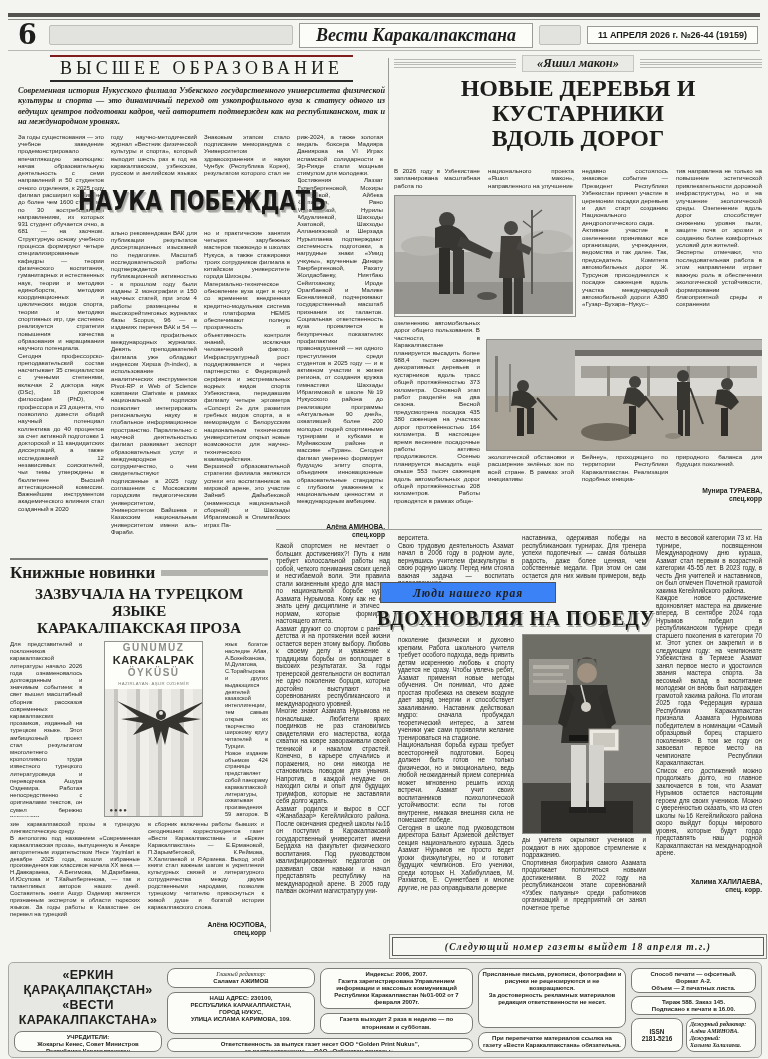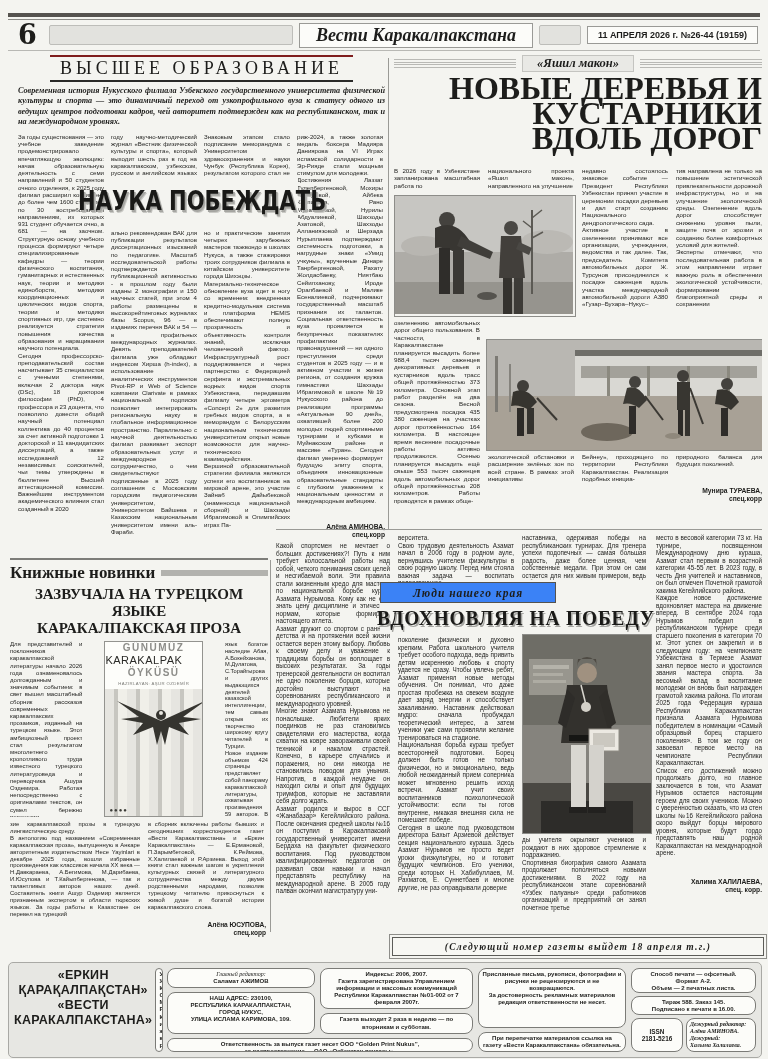--- a/index.html
+++ b/index.html
@@ -35,38 +35,38 @@
             transform:scaleX(.78);letter-spacing:0;color:#191917;
             text-shadow:2px 2px 0 #a6a6a2,3px 3px 0 #c9c9c5;}
   .eby{position:absolute;right:0;bottom:2px;width:90px;text-align:right;font-weight:bold;
        font-size:6.7px;line-height:8px;background:#f4f4f0;}
   
   .trees{position:absolute;left:394px;top:55px;width:368px;}
   .tkick{display:flex;align-items:center;gap:6px;}
   .tkick .hatch{flex:1;height:9px;background:repeating-linear-gradient(0deg,#b9b9b5 0 1px,#f4f4f0 1px 2.6px);}
   .tkick span{font-family:"Liberation Serif",serif;font-style:italic;font-weight:bold;font-size:12.5px;
               background:#e9e9e5;border:1px solid #c4c4c0;padding:0 14px;white-space:nowrap;}
-  .thl{text-align:right;font-family:"Liberation Serif",serif;font-weight:bold;font-size:32px;line-height:25px;margin:4px 0 16px;}
+  .thl{text-align:center;font-family:"Liberation Serif",serif;font-weight:bold;font-size:24px;line-height:25px;margin:4px 0 16px;}
   .tbody{position:relative;height:350px;overflow:hidden;}
   .tc{position:absolute;width:86px;font-size:6.2px;line-height:7.4px;text-align:justify;overflow:hidden;}
   .tphoto1{position:absolute;left:0;top:28px;width:180px;height:120px;border:1px solid #8d8d89;}
   .tphoto2{position:absolute;left:92px;top:172px;width:276px;height:110px;border:1px solid #8d8d89;}
   .tby{position:absolute;left:282px;top:320px;width:86px;text-align:right;font-weight:bold;font-size:6.7px;line-height:8px;background:#f4f4f0;}
   
   .books{position:absolute;left:10px;top:558px;width:258px;border-top:2px solid #7d7d79;padding-top:3px;}
   .bkick-row{display:flex;align-items:center;gap:6px;}
   .bkick{font-family:"Liberation Serif",serif;font-weight:bold;font-size:17px;white-space:nowrap;}
   .bkick-bar{flex:1;height:6px;background:#b2b2ae;}
   .bhl{text-align:center;font-family:"Liberation Serif",serif;font-weight:bold;font-size:15px;line-height:17px;margin:3px 0 4px;}
   .bbody{display:flex;gap:22px;height:176px;overflow:hidden;}
   .bc1{width:84px;font-size:6px;line-height:7.2px;text-align:justify;overflow:hidden;}
   .bc3{width:50px;font-size:5.7px;line-height:6.8px;text-align:justify;overflow:hidden;}
   .cover{width:112px;border:1px solid #93938f;background:#fdfdfa;display:flex;flex-direction:column;overflow:hidden;}
   .cover .t1,.cover .t3{color:#8d8d89;font-weight:bold;font-size:10px;letter-spacing:1.5px;text-align:center;line-height:12px;}
-  .cover .t2{color:#2a2a27;font-weight:normal;font-size:11px;letter-spacing:.5px;text-align:left;line-height:13px;}
+  .cover .t2{color:#2a2a27;font-weight:bold;font-size:11px;letter-spacing:.5px;text-align:center;line-height:13px;}
   .cover .cr{color:#7b7b77;font-size:4.3px;letter-spacing:.4px;text-align:center;margin-top:2px;}
   .cover .img{flex:1;margin-top:3px;position:relative;
       background:repeating-linear-gradient(90deg,#e6e5e0 0 9px,#c7c6c0 9px 13px,#f0efe9 13px 22px);}
   .cover .img svg{position:absolute;left:4px;top:4px;}
   .cover .dots{position:absolute;left:4px;bottom:3px;font-size:6px;color:#3c3c38;letter-spacing:1px;}
   .bbottom{display:flex;gap:8px;margin-top:4px;height:118px;overflow:hidden;position:relative;}
   .bbl{width:130px;font-size:5.9px;line-height:6.9px;text-align:justify;overflow:hidden;}
   .bbr{width:116px;font-size:5.9px;line-height:6.9px;text-align:justify;overflow:hidden;}
   .bby{position:absolute;right:2px;bottom:2px;width:100px;text-align:right;font-weight:bold;font-size:6.6px;line-height:8px;background:#f4f4f0;}
   
@@ -84,21 +84,21 @@
   
   .next{position:absolute;left:392px;top:937px;width:370px;height:17px;border:1px solid #5c5c58;
         box-shadow:0 0 0 2px #f4f4f0,0 0 0 3px #8d8d89;background:#f7f7f3;
         display:flex;align-items:center;justify-content:center;
         font-family:"Liberation Serif",serif;font-style:italic;font-weight:bold;font-size:9.5px;letter-spacing:1.2px;}
   
   .footer{position:absolute;left:8px;top:962px;width:742px;height:84px;background:#e7e7e3;
           border:1px solid #a9a9a5;border-radius:5px;display:flex;gap:5px;padding:5px;}
   .fbox{background:#fcfcf9;border:1px solid #7b7b77;border-radius:8px;padding:2px 3px;
         font-size:6px;line-height:7.1px;font-weight:bold;text-align:center;overflow:hidden;}
-  .fcolA{width:148px;display:flex;flex-direction:row;gap:3px;}
+  .fcolA{width:148px;display:flex;flex-direction:column;gap:3px;}
   .fnames{font-weight:bold;font-size:12.5px;line-height:15px;text-align:center;letter-spacing:.3px;}
   .fmid{width:306px;display:flex;flex-direction:column;gap:4px;}
   .fmid-row{display:flex;gap:5px;flex:1;}
   .fcolB{width:148px;display:flex;flex-direction:column;gap:4px;}
   .fcolC{flex:1;display:flex;flex-direction:column;gap:4px;}
   .fcolD{width:148px;display:flex;flex-direction:column;gap:4px;}
   .fcolE{flex:1;display:flex;flex-direction:column;gap:3px;}
   .fed-label{font-family:"Liberation Serif",serif;font-style:italic;font-weight:normal;}
   .fe-row{display:flex;gap:3px;flex:1;}
   .fissn{width:44px;display:flex;flex-direction:column;justify-content:center;font-size:6.4px;}

